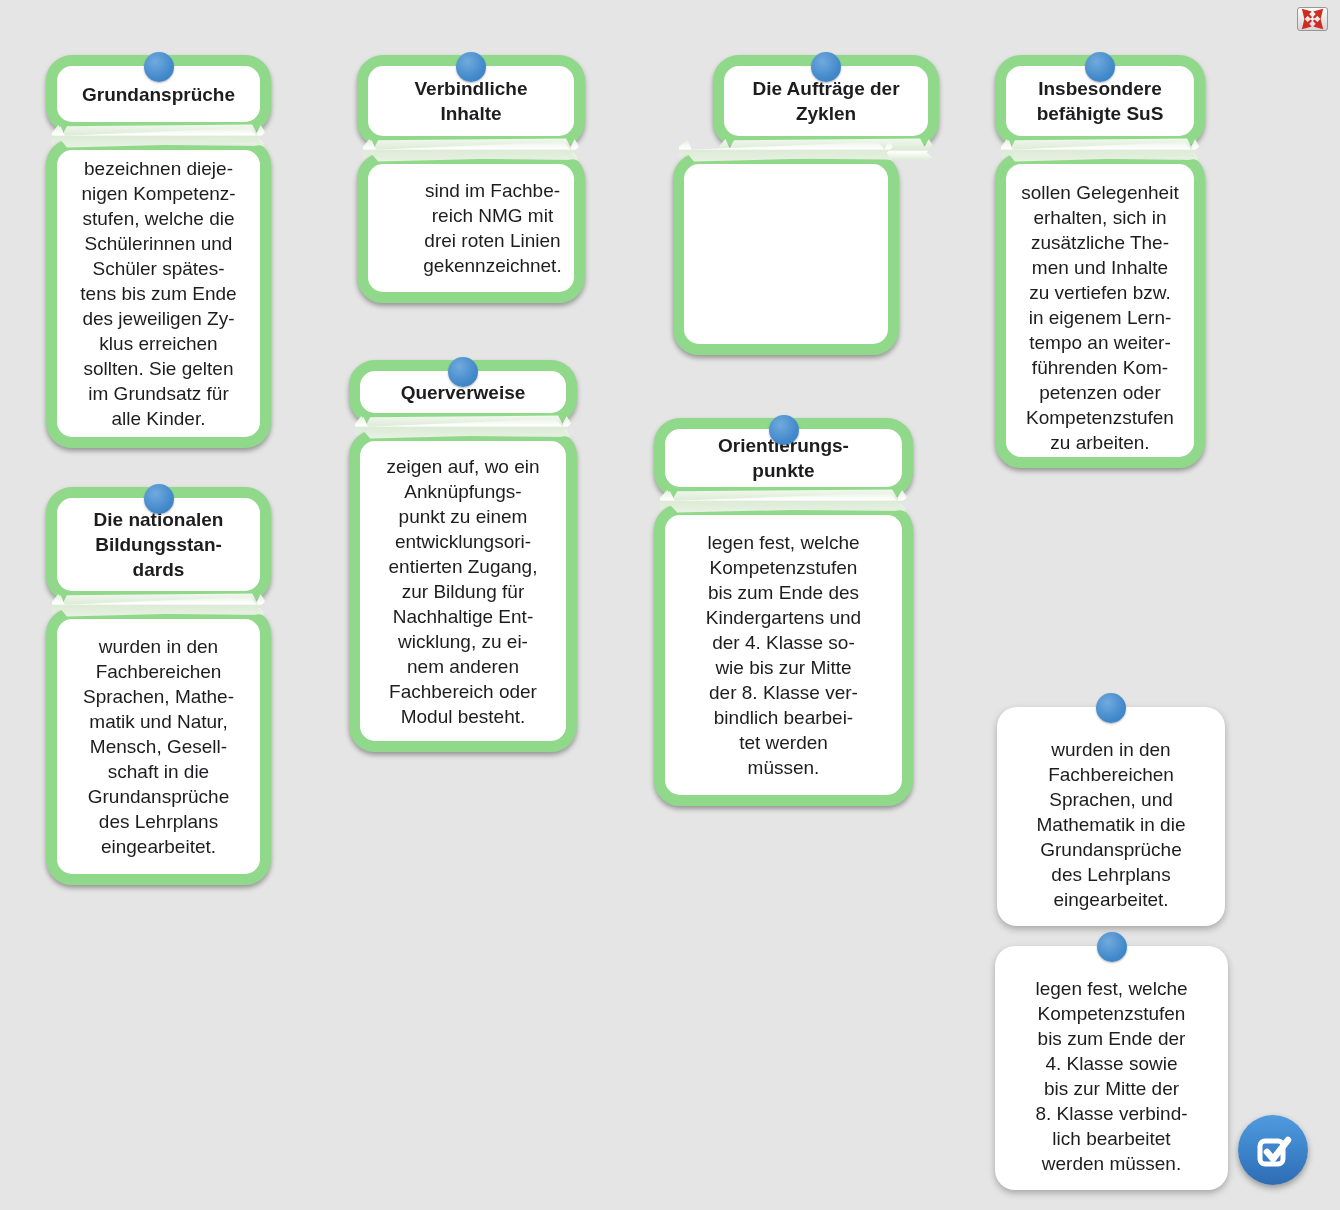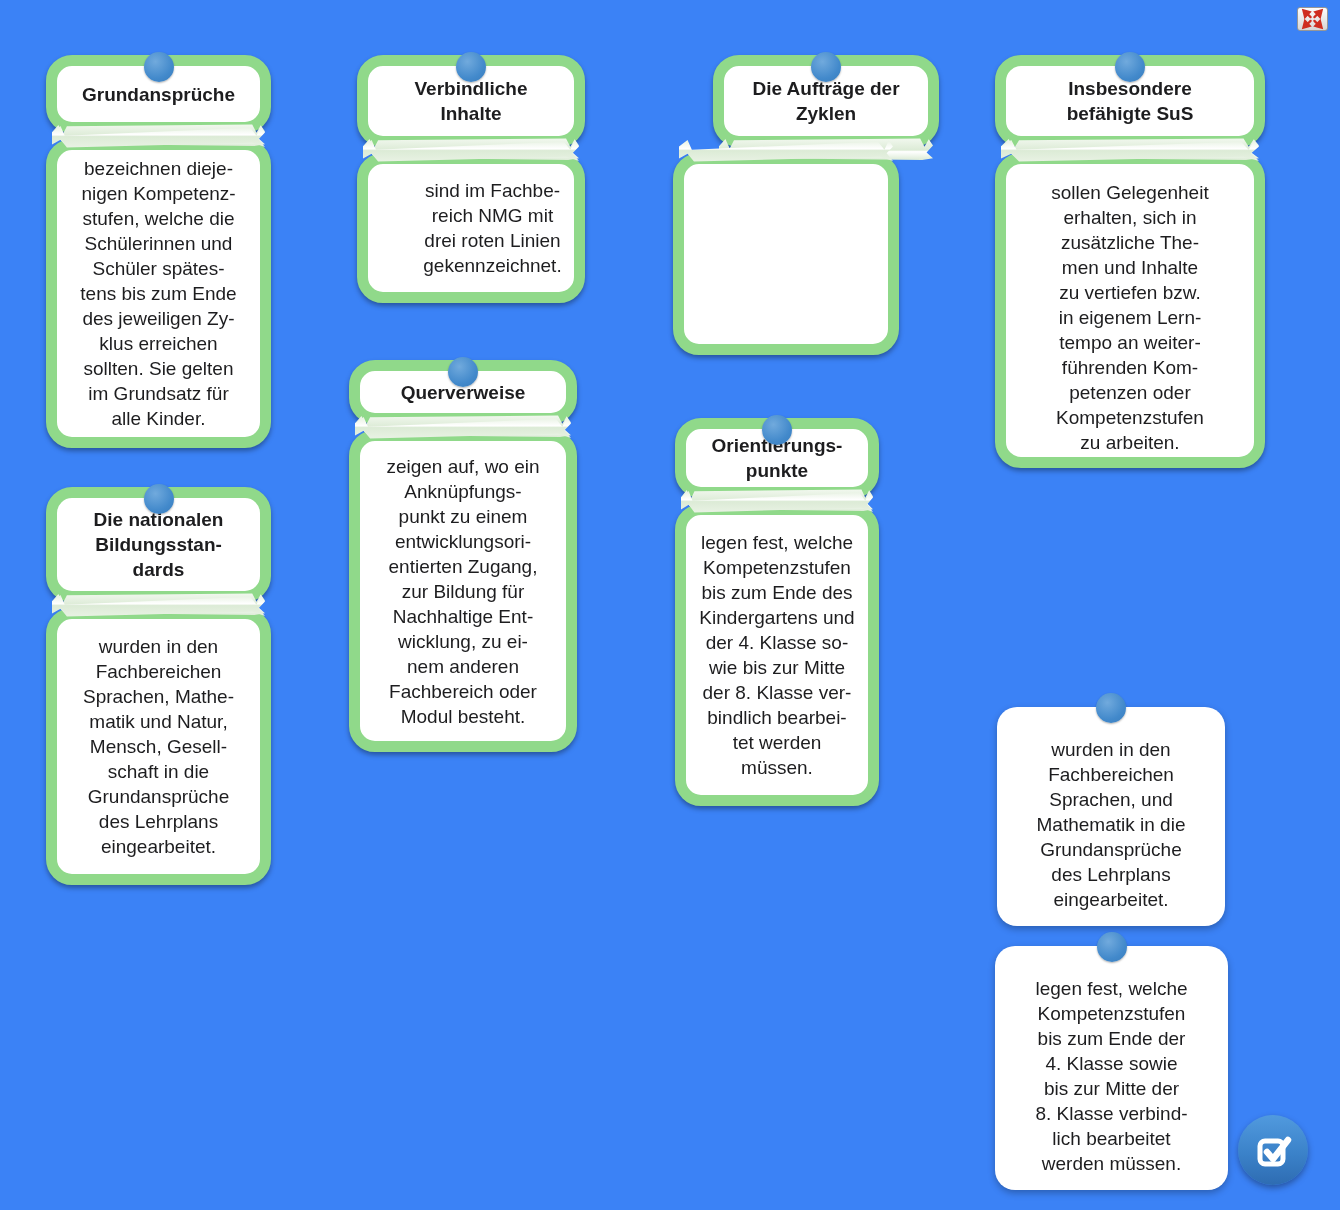--- a/index.html
+++ b/index.html
@@ -1,17 +1,17 @@
 <!DOCTYPE html>
 <html><head>
 <meta charset="utf-8">
 <style>
   html,body{margin:0;padding:0;background:#ffffff;}
   #stage{
-    position:relative;width:1340px;height:1210px;background:#3b82f6;
+    position:relative;width:1340px;height:1210px;background:#e5e5e5;
     font-family:"Liberation Sans", sans-serif;color:#1d1d1f;overflow:hidden;
   }
   
   .pair{position:absolute;}
   .gcard{
     position:relative;box-sizing:border-box;width:100%;
     background:#ffffff;border:11px solid #90d98a;border-radius:26px;
     box-shadow:0 3px 5px rgba(0,0,0,0.35);
     display:flex;align-items:center;justify-content:center;text-align:center;
   }
@@ -42,23 +42,23 @@
   #pair0{left:46px;top:55px;width:225px;}
   #pair0 .t-card{min-height:78px;} #pair0 .b-card{min-height:309px;}
   #pair1{left:46px;top:487px;width:225px;}
   #pair1 .t-card{min-height:115px;} #pair1 .b-card{min-height:277px;}
   #pair2{left:357px;top:55px;width:228px;}
   #pair2 .t-card{min-height:92px;} #pair2 .b-card{min-height:150px;padding-left:43px;}
   #pair3{left:349px;top:360px;width:228px;}
   #pair3 .t-card{min-height:64px;} #pair3 .b-card{min-height:322px;}
   #pair4{left:673px;top:55px;width:226px;}
   #pair4 .t-card{min-height:92px;margin-left:40px;} #pair4 .b-card{min-height:202px;}
-  #pair5{left:675px;top:418px;width:204px;}
+  #pair5{left:654px;top:418px;width:259px;}
   #pair5 .t-card{min-height:80px;} #pair5 .b-card{min-height:302px;}
-  #pair6{left:995px;top:55px;width:270px;}
+  #pair6{left:995px;top:55px;width:210px;}
   #pair6 .t-card{min-height:92px;} #pair6 .b-card{min-height:315px;align-items:flex-end;}
   
   .fcard{
     position:absolute;box-sizing:border-box;background:#ffffff;border-radius:20px;
     box-shadow:0 3px 7px rgba(0,0,0,0.28);
     padding:28px 10px 12px;text-align:center;
   }
   #fcard0{left:997px;top:707px;width:228px;}
   #fcard1{left:995px;top:946px;width:233px;}
   

